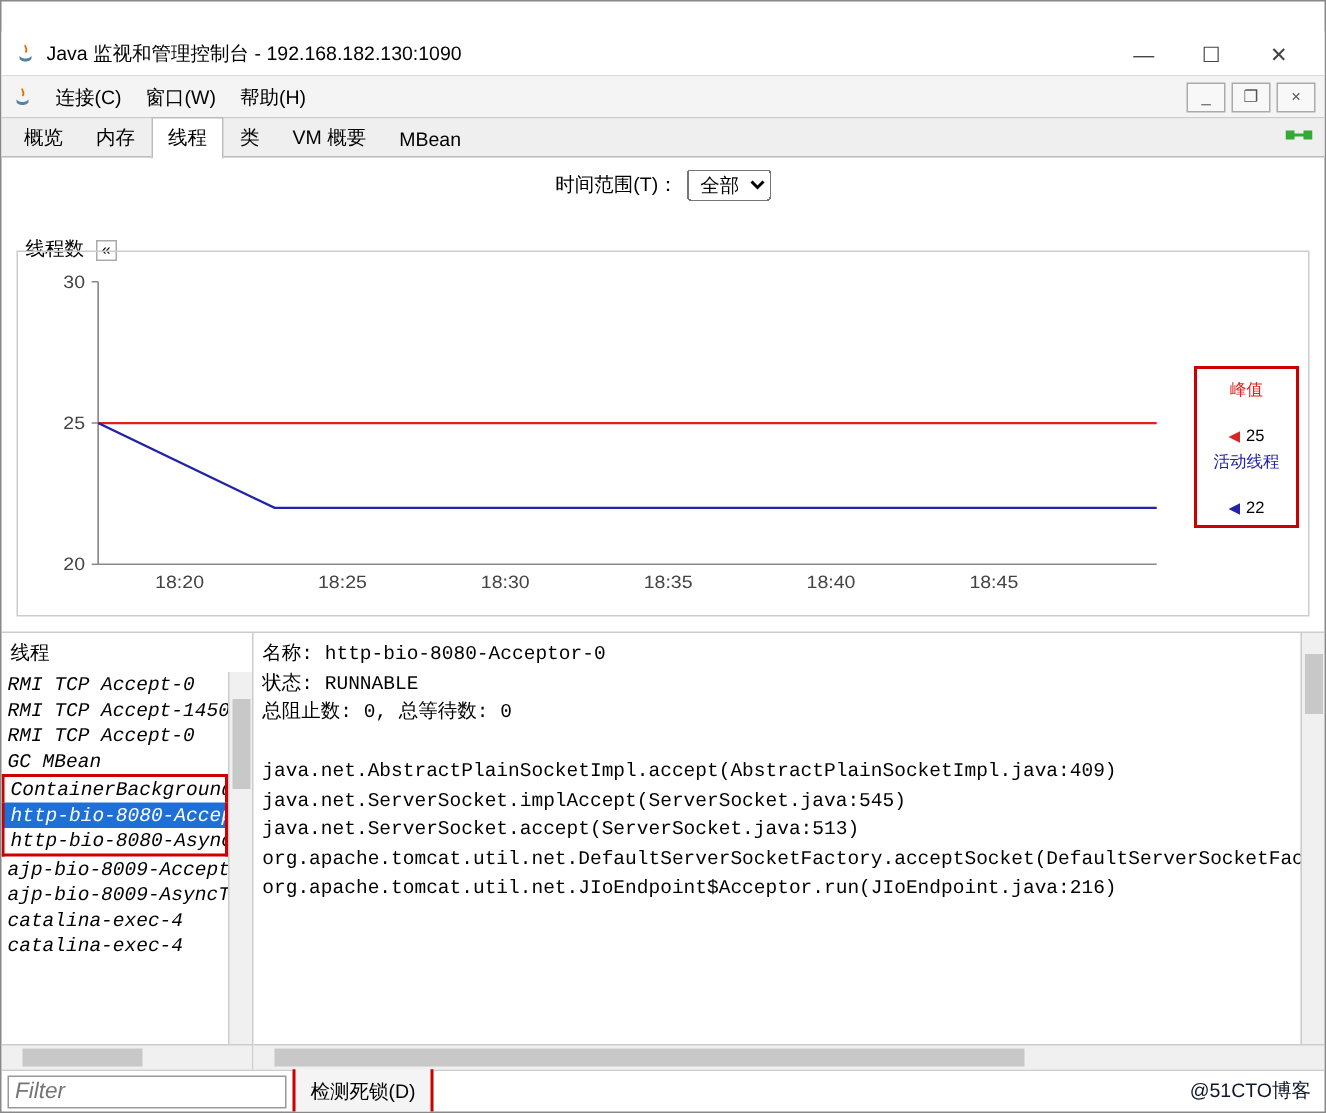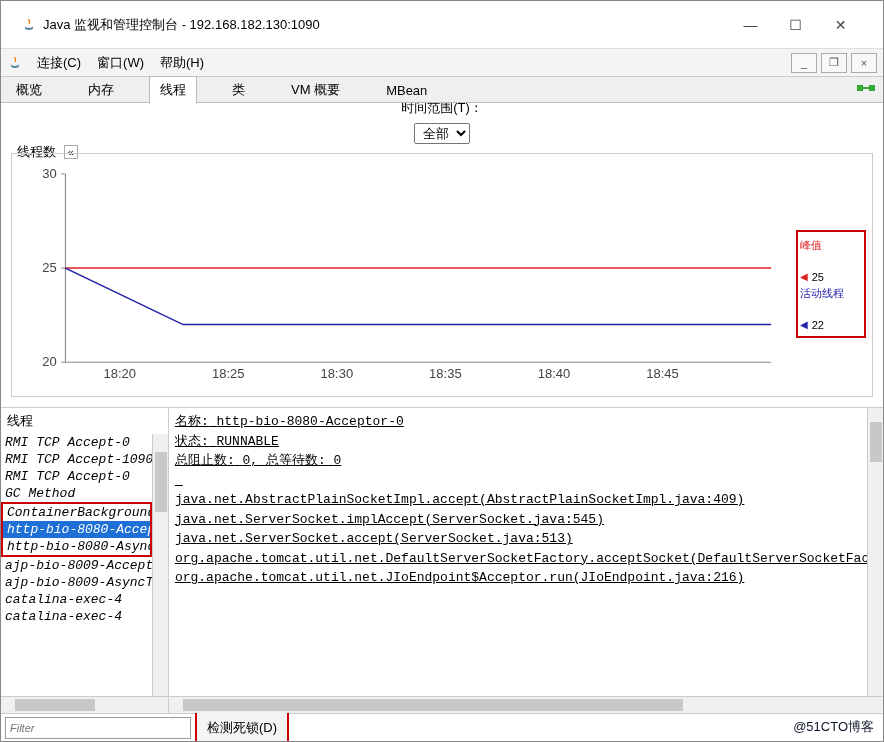--- a/index.html
+++ b/index.html
@@ -1,61 +1,61 @@
 <!DOCTYPE html>
 <html><head>
 <meta charset="utf-8">
 <style>
 * { box-sizing: border-box; margin: 0; padding: 0; }
 body { font-family: "Microsoft YaHei", SimSun, Arial, sans-serif; font-size: 12px; background: #fff; width: 884px; height: 742px; overflow: hidden; }
 .window { border: 1px solid #888; width: 884px; height: 742px; display: flex; flex-direction: column; }
-.titlebar { display: flex; align-items: center; height: 48px; background: #fff; border-bottom: 1px solid #ddd; padding: 0 20px; }
+.titlebar { display: flex; align-items: center; height: 30px; background: #fff; border-bottom: 1px solid #ddd; padding: 0 8px; margin-top: 20px; }
 .titlebar .icon { width: 16px; height: 16px; margin-right: 6px; }
 .titlebar .title { flex: 1; font-size: 13px; }
 .win-controls { display: flex; gap: 0; }
 .win-btn { width: 45px; height: 28px; display: flex; align-items: center; justify-content: center; background: #fff; border: none; font-size: 14px; color: #444; }
 .menubar { display: flex; align-items: center; height: 28px; background: #f4f4f4; border-bottom: 1px solid #ccc; padding: 0 6px; }
 .menubar .icon { width: 16px; height: 16px; margin-right: 6px; }
 .menuitem { padding: 2px 8px; font-size: 13px; }
 .mdi-controls { margin-left: auto; display: flex; gap: 4px; }
 .mdi-btn { width: 26px; height: 20px; border: 1px solid #aaa; background: #f8f8f8; display: flex; align-items: center; justify-content: center; font-size: 11px; color: #555; }
-.tabbar { display: flex; align-items: center; height: 26px; background: #efefef; border-bottom: 1px solid #bbb; padding-left: 4px; gap: 24px; }
+.tabbar { display: flex; align-items: center; height: 26px; background: #efefef; border-bottom: 1px solid #bbb; padding-left: 4px; }
 .tab { padding: 4px 10px; font-size: 13px; border: 1px solid transparent; border-bottom: none; }
 .tab.active { background: #fff; border: 1px solid #bbb; border-bottom: 1px solid #fff; margin-bottom: -1px; }
 .status-plug { margin-left: auto; margin-right: 8px; color: #2a8a2a; }
 .content { flex: 1; display: flex; flex-direction: column; overflow: hidden; }
-.time-range-row { display: flex; align-items: center; justify-content: center; height: 36px; gap: 6px; font-size: 13px; flex-direction: column; }
+.time-range-row { display: flex; align-items: center; justify-content: center; height: 36px; gap: 6px; font-size: 13px; }
 .time-range-row select { font-size: 13px; padding: 1px 4px; }
 .chart-panel { margin: 4px 10px 6px 10px; }
-.fieldset-label { position: relative; padding-left: 6px; font-size: 13px; }
+.fieldset-label { position: relative; padding-left: 6px; font-size: 13px; margin-top: 12px; }
 .fieldset-label .expand { margin-left: 4px; font-size: 11px; border: 1px solid #aaa; padding: 0 3px; }
 .fieldset-box { border: 1px solid #ccc; margin-top: -8px; padding-top: 8px; height: 244px; position: relative; }
 .chart-area { position: absolute; left: 10px; top: 10px; right: 90px; bottom: 10px; }
 .legend-box { position: absolute; right: 6px; top: 76px; width: 70px; height: 108px; border: 2px solid #c00; padding: 4px 2px; font-size: 11px; display: flex; flex-direction: column; justify-content: space-around; }
-.legend-item { display: flex; flex-direction: column; gap: 18px; }
+.legend-item { display: flex; flex-direction: column; gap: 18px; align-items: center; }
 .legend-item .val { display: flex; align-items: center; gap: 4px; }
 .legend-item .arrow { font-size: 10px; }
 .bottom-split { flex: 1; display: flex; flex-direction: column; border-top: 1px solid #ccc; margin-top: 4px; }
 .bottom-main { flex: 1; display: flex; overflow: hidden; }
 .thread-panel { width: 220px; border-right: 1px solid #ccc; display: flex; flex-direction: column; }
 .thread-label { padding: 4px 6px; font-size: 13px; }
 .thread-list { flex: 1; overflow: hidden; position: relative; font-family: "Courier New", monospace; font-size: 13px; }
 .thread-list-inner { position: absolute; left: 0; top: 0; right: 16px; bottom: 0; overflow: hidden; font-style: italic; }
 .thread-row { padding: 1px 4px; white-space: nowrap; overflow: hidden; }
 .thread-row.selected { background: #1e6fd6; color: #fff; }
 .hscroll { height: 17px; background: #f0f0f0; border-top: 1px solid #ccc; display: flex; align-items: center; }
 .hscroll .thumb { background: #c8c8c8; height: 12px; margin: 2px; }
 .vscroll { position: absolute; right: 0; top: 0; bottom: 0; width: 16px; background: #f0f0f0; border-left: 1px solid #ccc; display: flex; flex-direction: column; }
 .vscroll .thumb { background: #c8c8c8; width: 12px; margin: 2px; }
-.detail-panel { flex: 1; display: flex; flex-direction: column; position: relative; font-family: "Courier New", monospace; font-size: 13px; text-decoration: underline; }
+.detail-panel { flex: 1; display: flex; flex-direction: column; position: relative; font-family: "Courier New", monospace; font-size: 13px; }
 .detail-content { flex: 1; padding: 4px 6px; overflow: hidden; position: relative; }
 .detail-content .vscroll { right: 0; }
 .detail-line { white-space: nowrap; line-height: 1.5; }
 .bottom-bar { display: flex; align-items: center; height: 28px; border-top: 1px solid #ccc; }
-.filter-input { width: 186px; height: 22px; margin: 2px 4px; padding: 0 4px; font-size: 11px; border: 1px solid #999; color: #b91c1c; font-style: italic; }
+.filter-input { width: 186px; height: 22px; margin: 2px 4px; padding: 0 4px; font-size: 15px; border: 1px solid #999; color: #b91c1c; font-style: italic; }
 .deadlock-btn { border: 2px solid #c00; padding: 16px 10px; font-size: 13px; background: #f4f4f4; }
 .java-cup { display: inline-block; }
 .watermark { position: absolute; right: 10px; bottom: 6px; font-size: 13px; color: #0f172a; }
 </style>
 </head>
 <body>
 
 <div class="window">
 
   <div class="titlebar">
@@ -161,23 +161,23 @@
     </div>
 
     <div class="bottom-split">
       <div class="bottom-main">
 
         <div class="thread-panel">
           <div class="thread-label">线程</div>
           <div class="thread-list">
             <div class="thread-list-inner" id="thread-list-inner">
                 <div class="thread-row">RMI TCP Accept-0</div>
-                <div class="thread-row">RMI TCP Accept-1090</div>
+                <div class="thread-row">RMI TCP Accept-1450</div>
                 <div class="thread-row">RMI TCP Accept-0</div>
-                <div class="thread-row">GC Method</div>
+                <div class="thread-row">GC MBean</div>
                 <div class="thread-row" style="border-top: 2px solid rgb(204, 0, 0); border-left: 2px solid rgb(204, 0, 0); border-right: 2px solid rgb(204, 0, 0);">ContainerBackgroundPro</div>
                 <div class="thread-row selected" style="border-left: 2px solid rgb(204, 0, 0); border-right: 2px solid rgb(204, 0, 0);">http-bio-8080-Acceptor</div>
                 <div class="thread-row" style="border-bottom: 2px solid rgb(204, 0, 0); border-left: 2px solid rgb(204, 0, 0); border-right: 2px solid rgb(204, 0, 0);">http-bio-8080-AsyncTim</div>
                 <div class="thread-row">ajp-bio-8009-Acceptor-</div>
                 <div class="thread-row">ajp-bio-8009-AsyncTime</div>
                 <div class="thread-row">catalina-exec-4</div>
                 <div class="thread-row">catalina-exec-4</div>
               </div>
             <div class="vscroll">
               <div class="thumb" style="height:60px;margin-top:18px"></div>

